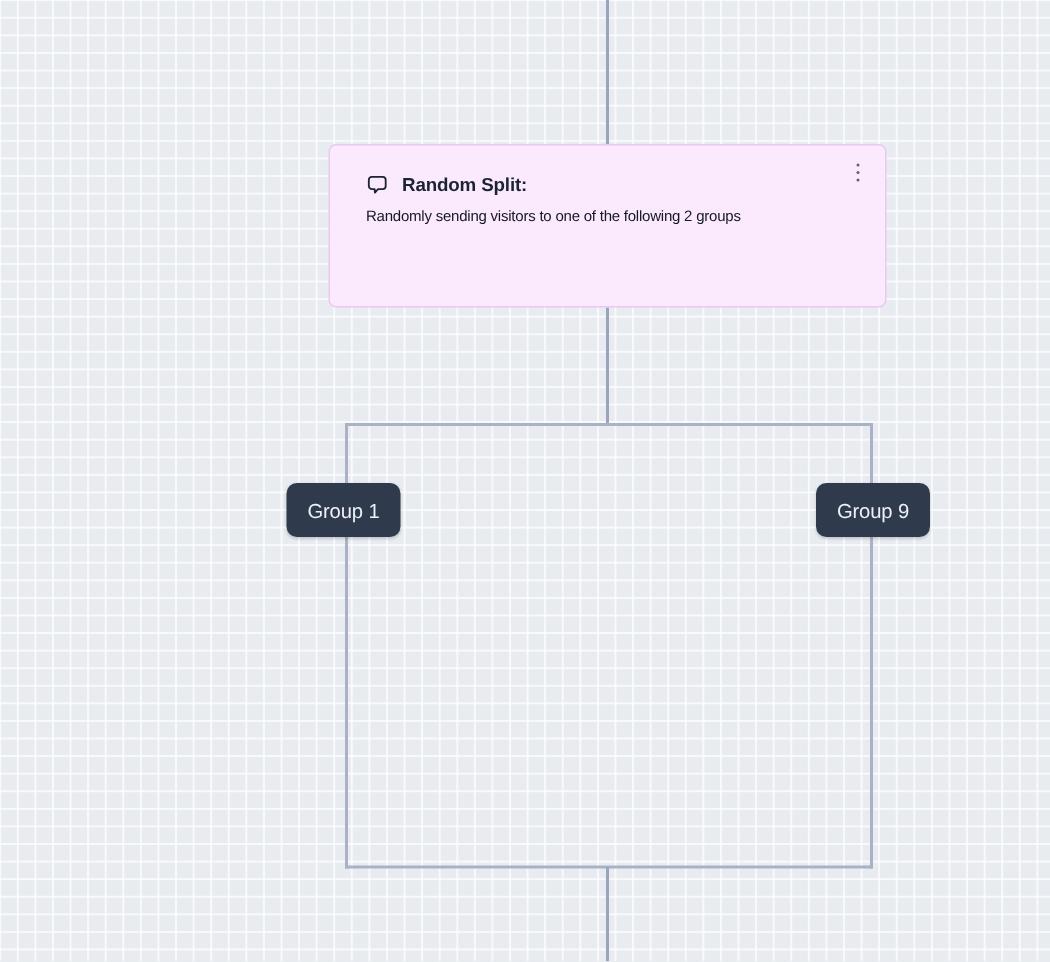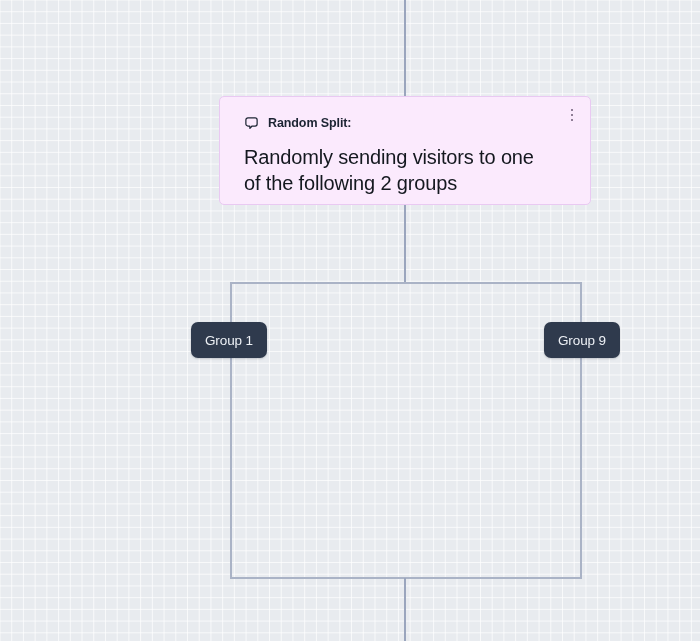--- a/index.html
+++ b/index.html
@@ -102,22 +102,21 @@
   }
   .note-head-icon svg { display: block; }
   .note-title {
     font-size: 12.5px;
     font-weight: 700;
     color: #1c2433;
     letter-spacing: -0.1px;
     line-height: 1;
   }
   .note-body {
-    margin-top: 12px;
-    font-size: 20px;
+    font-size: 10px;
     line-height: 26px;
     color: #14181f;
     letter-spacing: -0.15px;
     max-width: 300px;
   }
   .note-menu {
     position: absolute;
     top: 6px;
     right: 7px;
     width: 22px;

